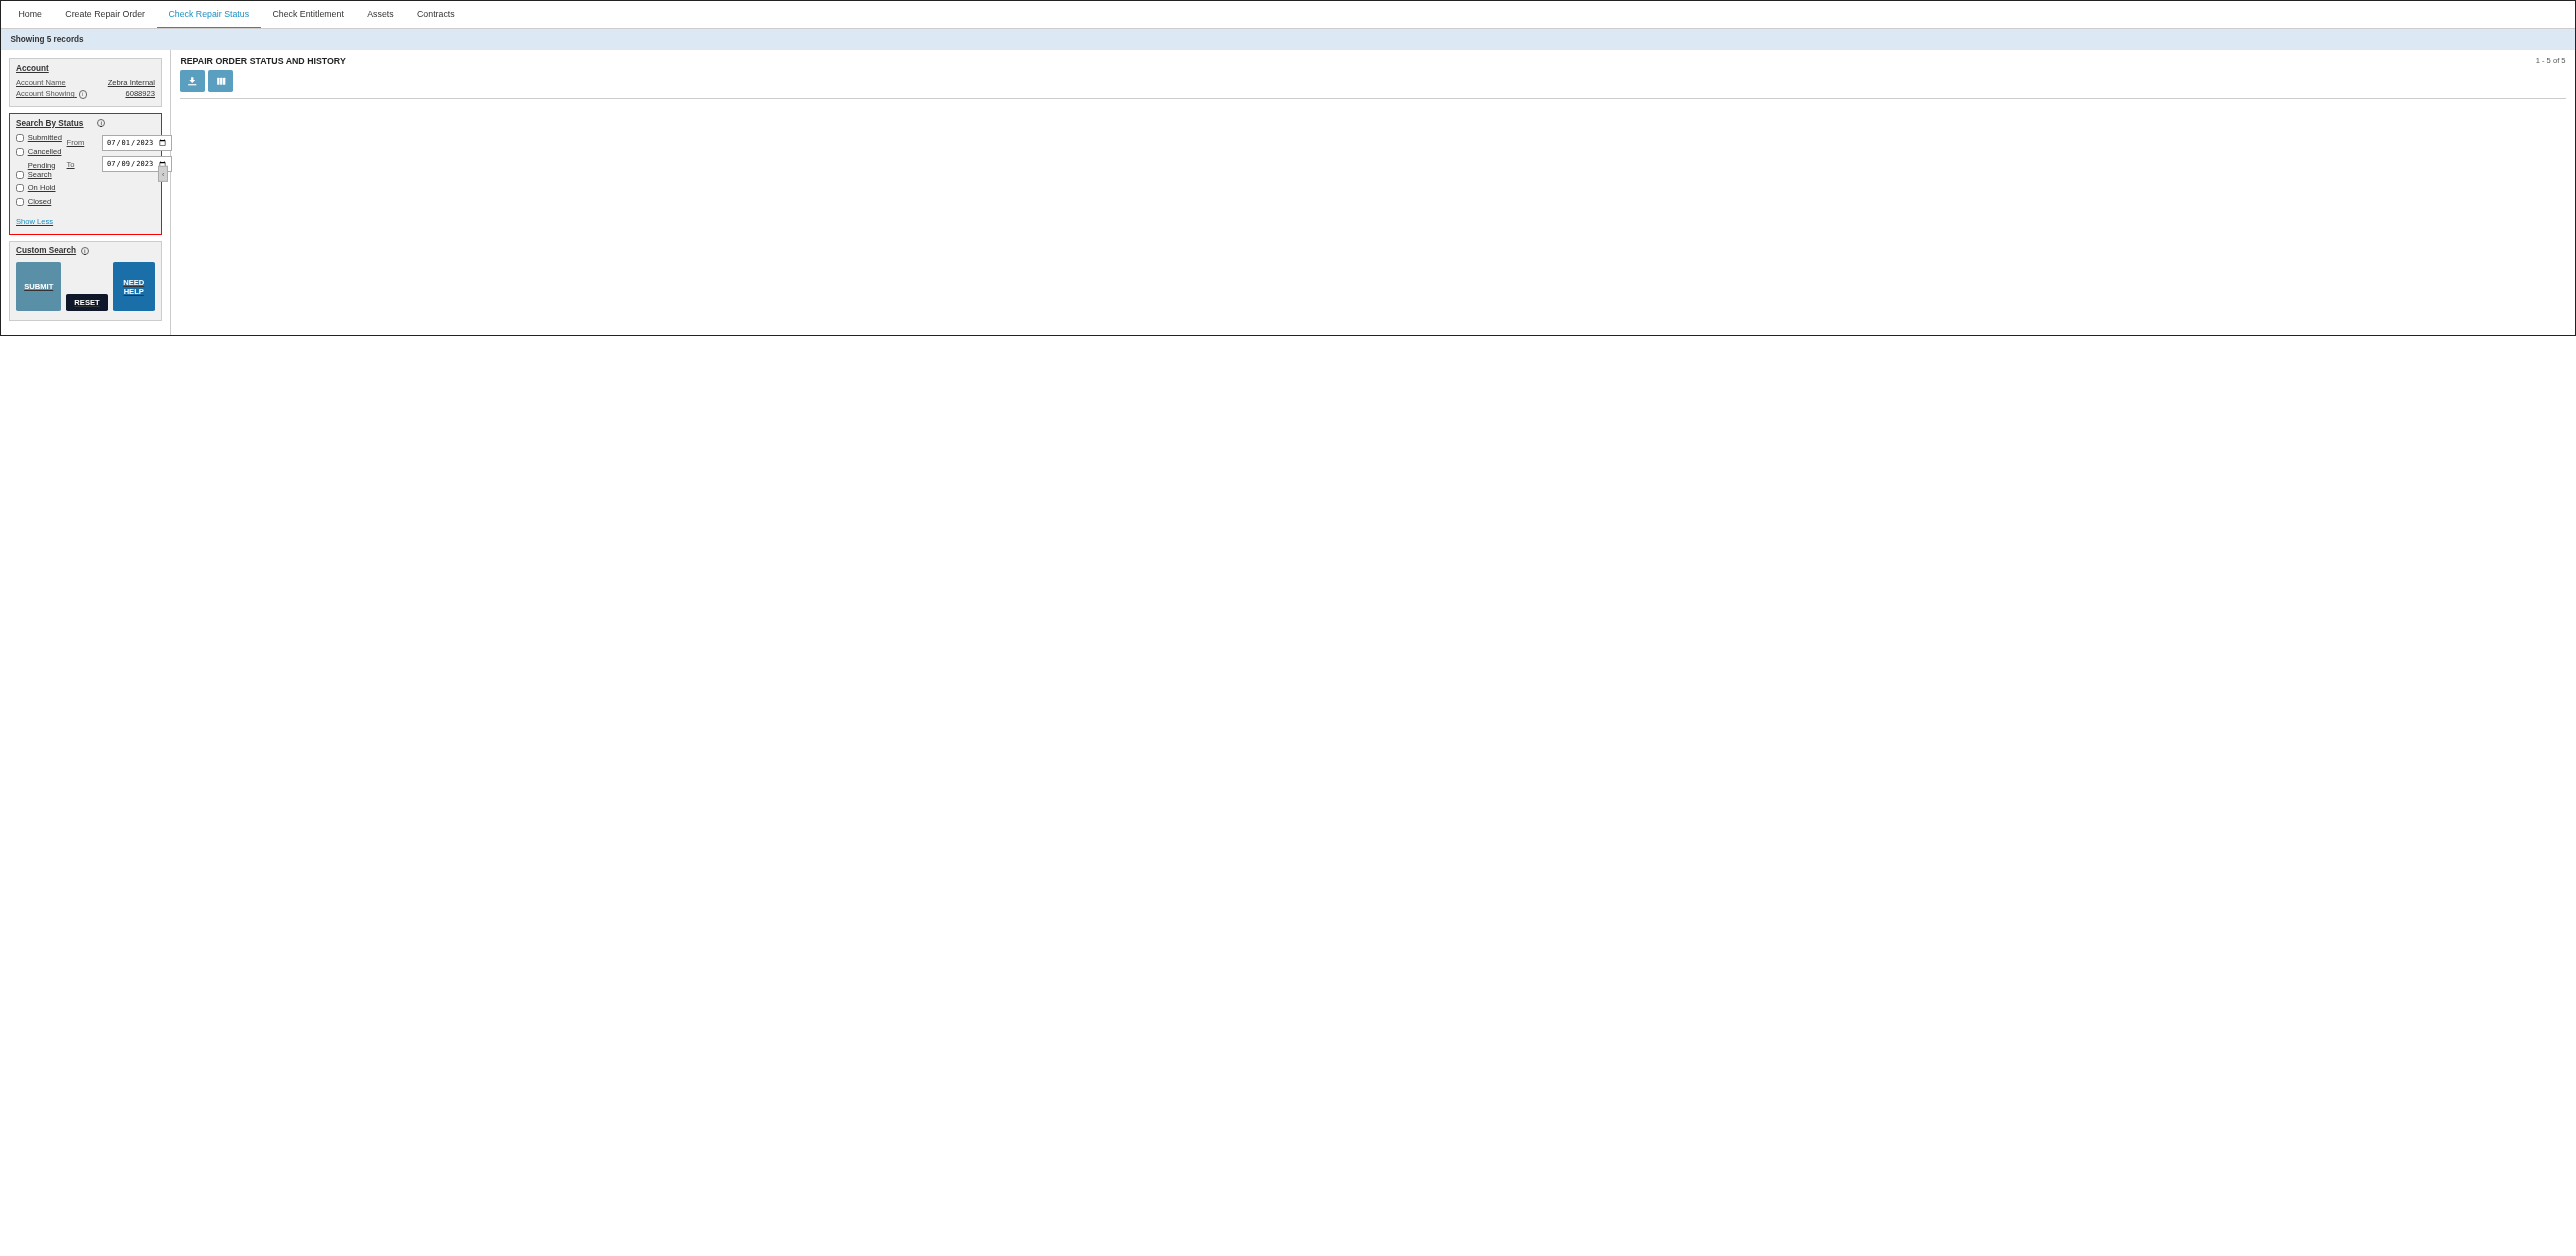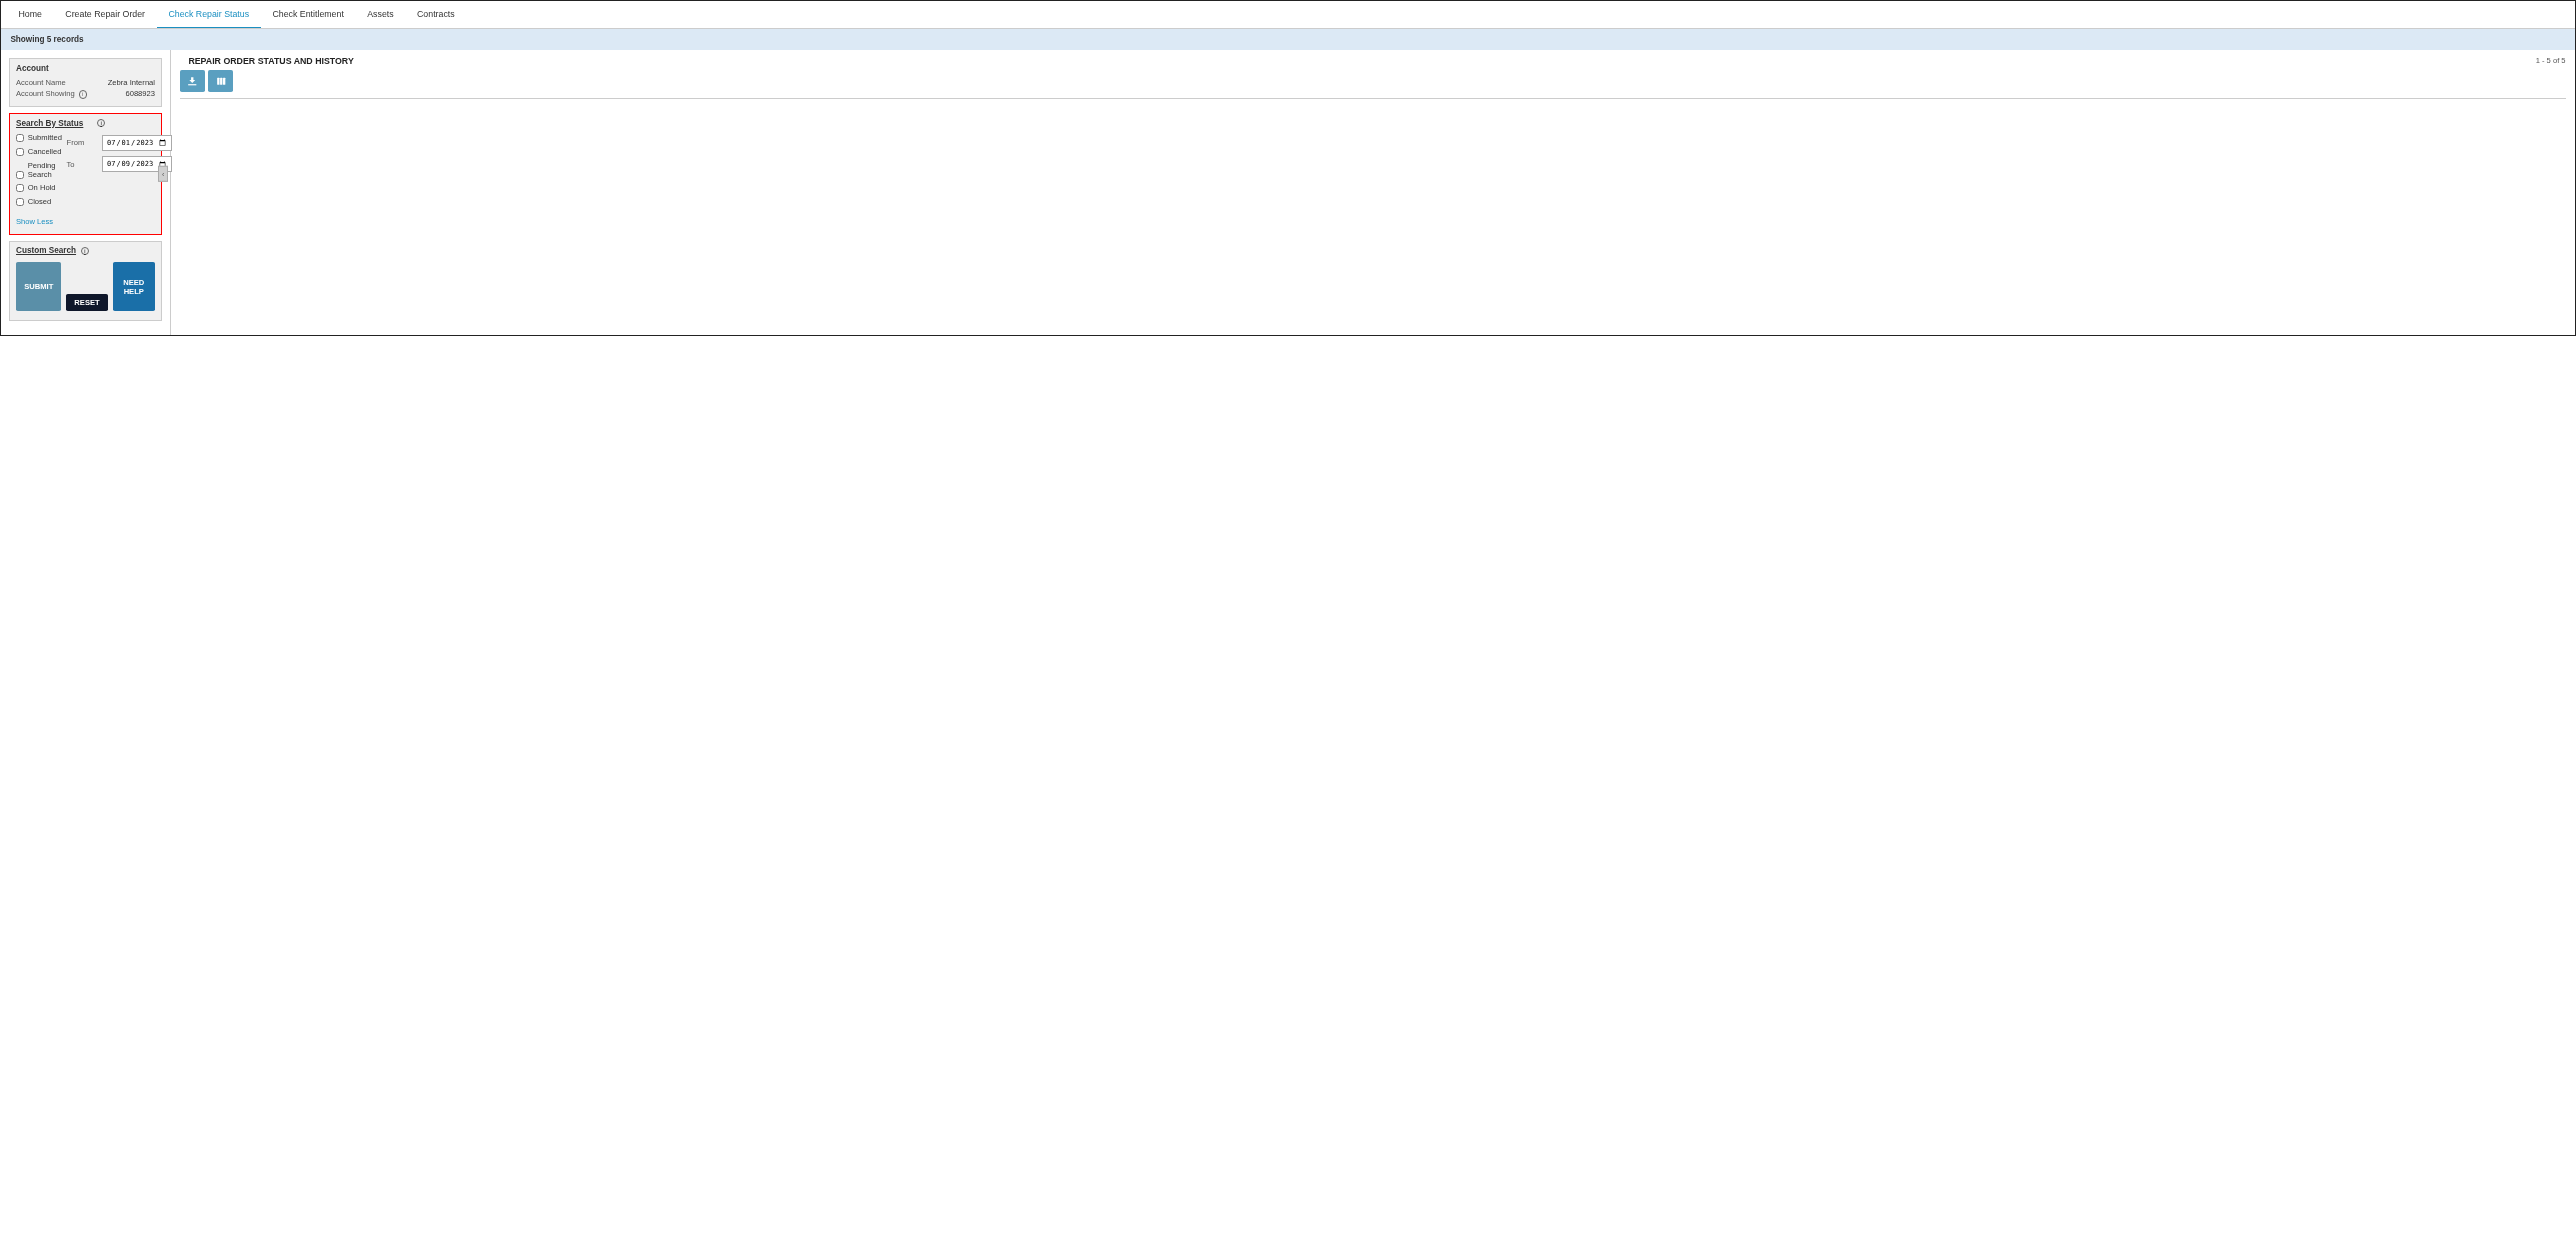--- a/index.html
+++ b/index.html
@@ -41,20 +41,21 @@
       display: flex;
       width: 100%;
     }
 
     
     .sidebar {
       width: 170px;
       min-width: 170px;
       border-right: 0.6px solid #ccc;
       padding: 8.2px 0;
+      text-decoration: underline;
     }
 
     .account-section {
       background: #f0f0f0;
       border: 0.6px solid #ccc;
       margin: 0 8.2px 5.8px 8.2px;
       padding: 4.7px 5.8px;
     }
     .account-section .section-header {
       font-weight: bold;
@@ -215,21 +216,20 @@
     .content-top {
       display: flex;
       justify-content: space-between;
       align-items: center;
       margin-bottom: 4.7px;
     }
     .section-title {
       font-weight: bold;
       font-size: 8.8px;
       color: #222;
-      margin-left: 8px;
     }
     .pagination-label {
       font-size: 7.6px;
       color: #555;
     }
 
     .toolbar {
       display: flex;
       gap: 3.5px;
       margin-bottom: 5.8px;

